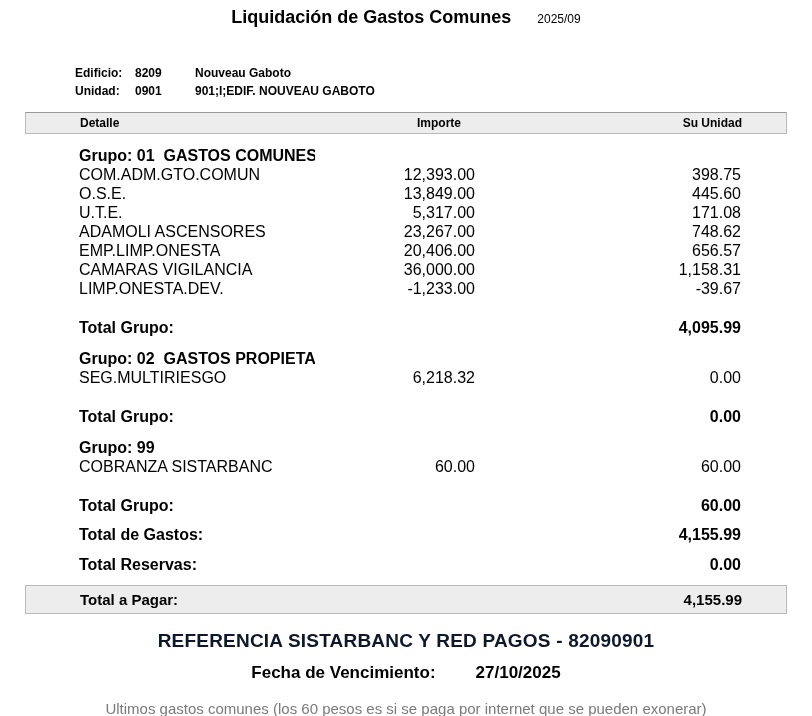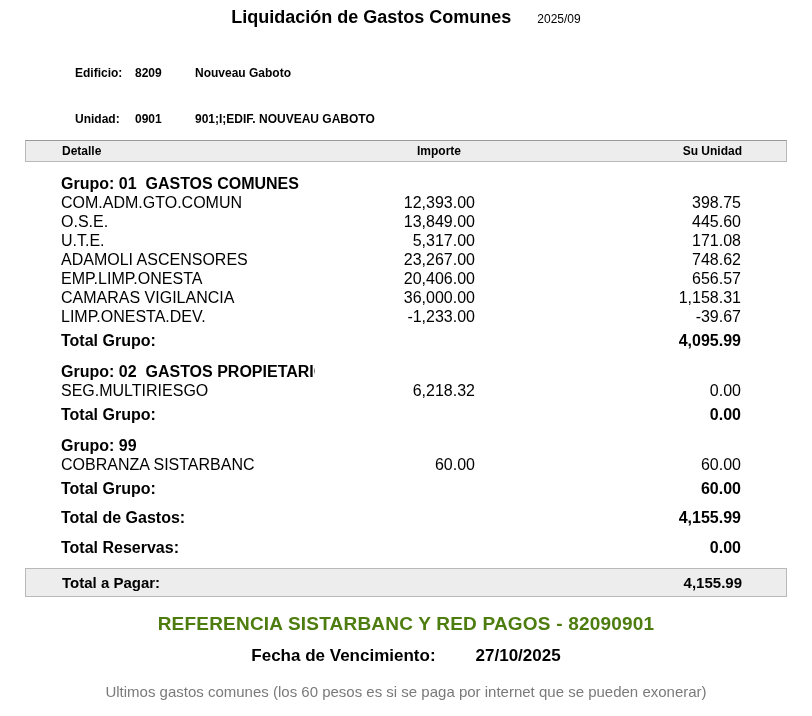--- a/index.html
+++ b/index.html
@@ -14,37 +14,37 @@
   .topbar .right { display:flex; gap:20px; }
   .kv { white-space:pre; }
 
   
   .titlebar { display:flex; justify-content:center; align-items:baseline; gap:26px; margin-top:7px; }
   .titlebar .title { font-weight:bold; font-size:18px; }
   .titlebar .period { font-size:12px; color:#000000; }
 
   
   .info { margin:36px 0 0 75px; font-weight:bold; font-size:12px; }
-  .info-row { display:grid; grid-template-columns:60px 60px auto; line-height:18px;margin-top:28px; }
+  .info-row { display:grid; grid-template-columns:60px 60px auto; line-height:18px; }
 
   
   .table-wrap { margin:12px 25px 0 25px; width:762px; }
   .band { background:#ededed; border:1px solid #b9b9b9; }
   .head-band { display:grid; grid-template-columns:290px 160px 312px; height:22px;
                align-items:center; font-weight:bold; border-top:1px solid #9a9a9a; }
-  .cell-detail { padding-left:36px; white-space:nowrap; overflow:hidden; }
+  .cell-detail { padding-left:54px; white-space:nowrap; overflow:hidden; }
   .cell-importe { text-align:right; }
   .cell-unidad { text-align:right; padding-right:46px; }
   .head-band .cell-importe { padding-right:15px; }
 
   .trow { display:grid; grid-template-columns:290px 160px 312px; line-height:19px; font-size:16px; }
   .group { margin-bottom:10px; }
   .group-header { margin-top:12px; font-weight:bold; }
   .group-header .cell-detail { white-space:pre; }
-  .total-row { margin-top:5px; font-weight:bold; }
+  .total-row { margin-top:20px; font-weight:bold; }
 
   .totals { }
   .totals .trow { font-weight:bold; margin-bottom:11px; }
 
   .grand-band { display:grid; grid-template-columns:290px 160px 312px; align-items:center;
                 height:29px; margin-top:6px; font-size:15px; font-weight:bold; }
 
   
   .reference { text-align:center; margin-top:16px; font-size:19px; font-weight:bold; letter-spacing:.2px; }
   .due-row { display:flex; justify-content:center; align-items:center; gap:40px; margin-top:11px;
@@ -173,20 +173,20 @@
       </div>
     </div>
 
     <div class="grand-band band">
       <div class="cell-detail">Total a Pagar:</div>
       <div class="cell-importe"></div>
       <div class="cell-unidad">4,155.99</div>
     </div>
   </div>
 
-  <div class="reference" style="color: #4d7c0f;">REFERENCIA SISTARBANC Y RED PAGOS - 82090901</div>
+  <div class="reference" style="color: #0f172a;">REFERENCIA SISTARBANC Y RED PAGOS - 82090901</div>
   <div class="due-row">
     <span>Fecha de Vencimiento:</span>
     <span>27/10/2025</span>
   </div>
   <div class="note" style="color: rgb(122, 122, 122);">Ultimos gastos comunes (los 60 pesos es si se paga por internet que se pueden exonerar)</div>
 
 </div>
 
 </body></html>

